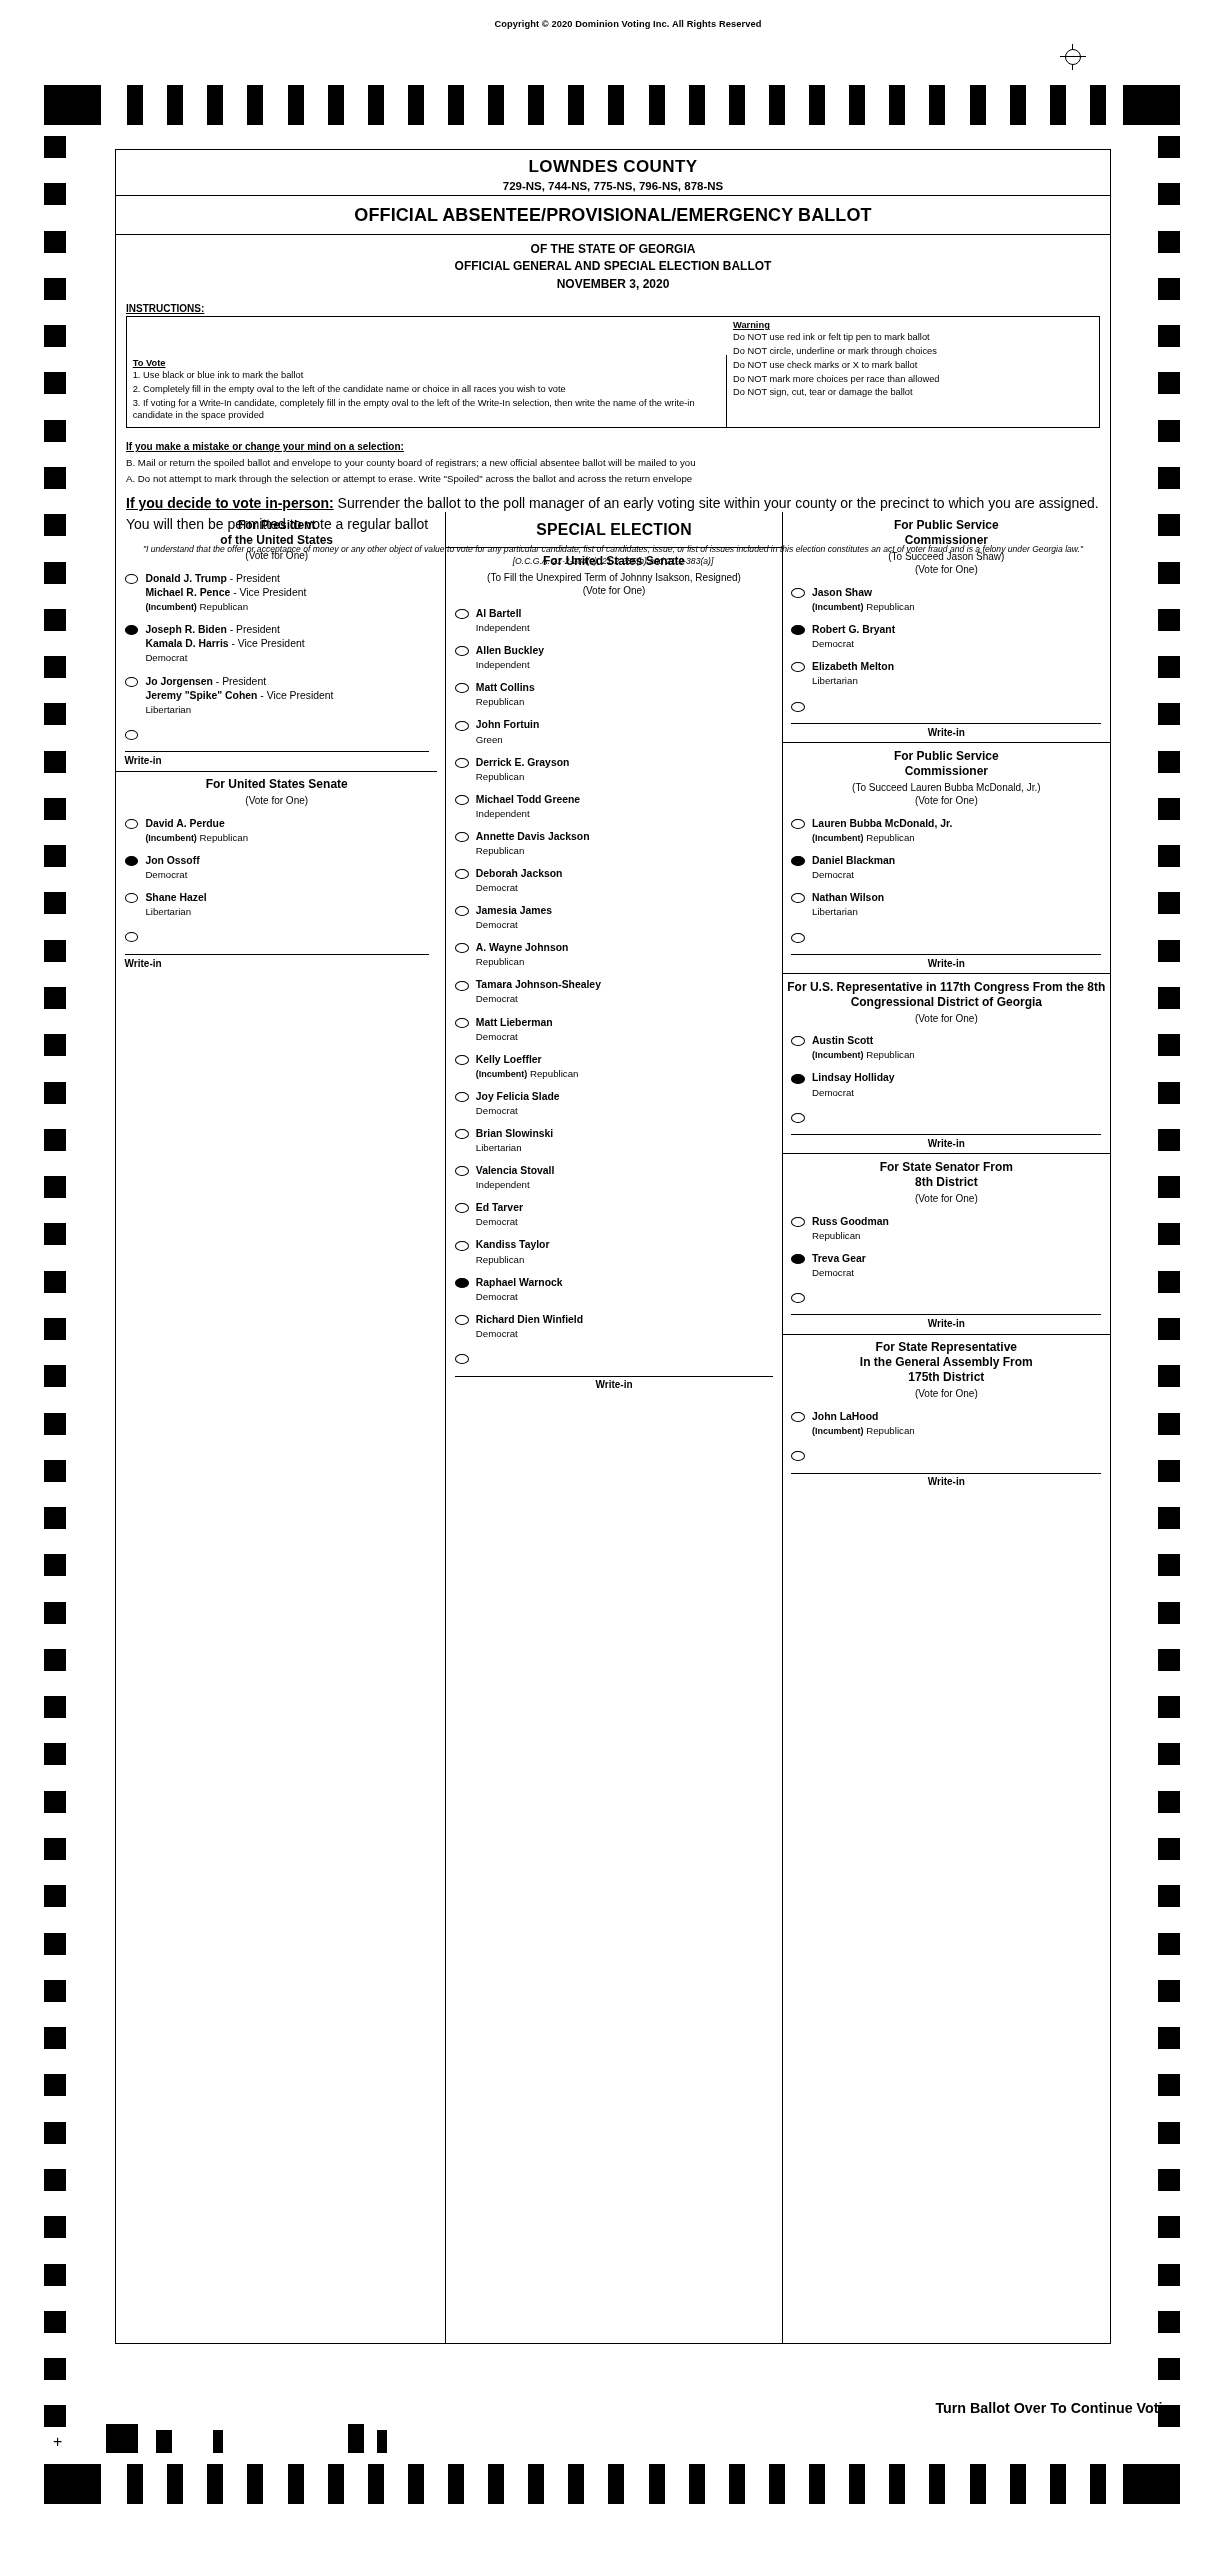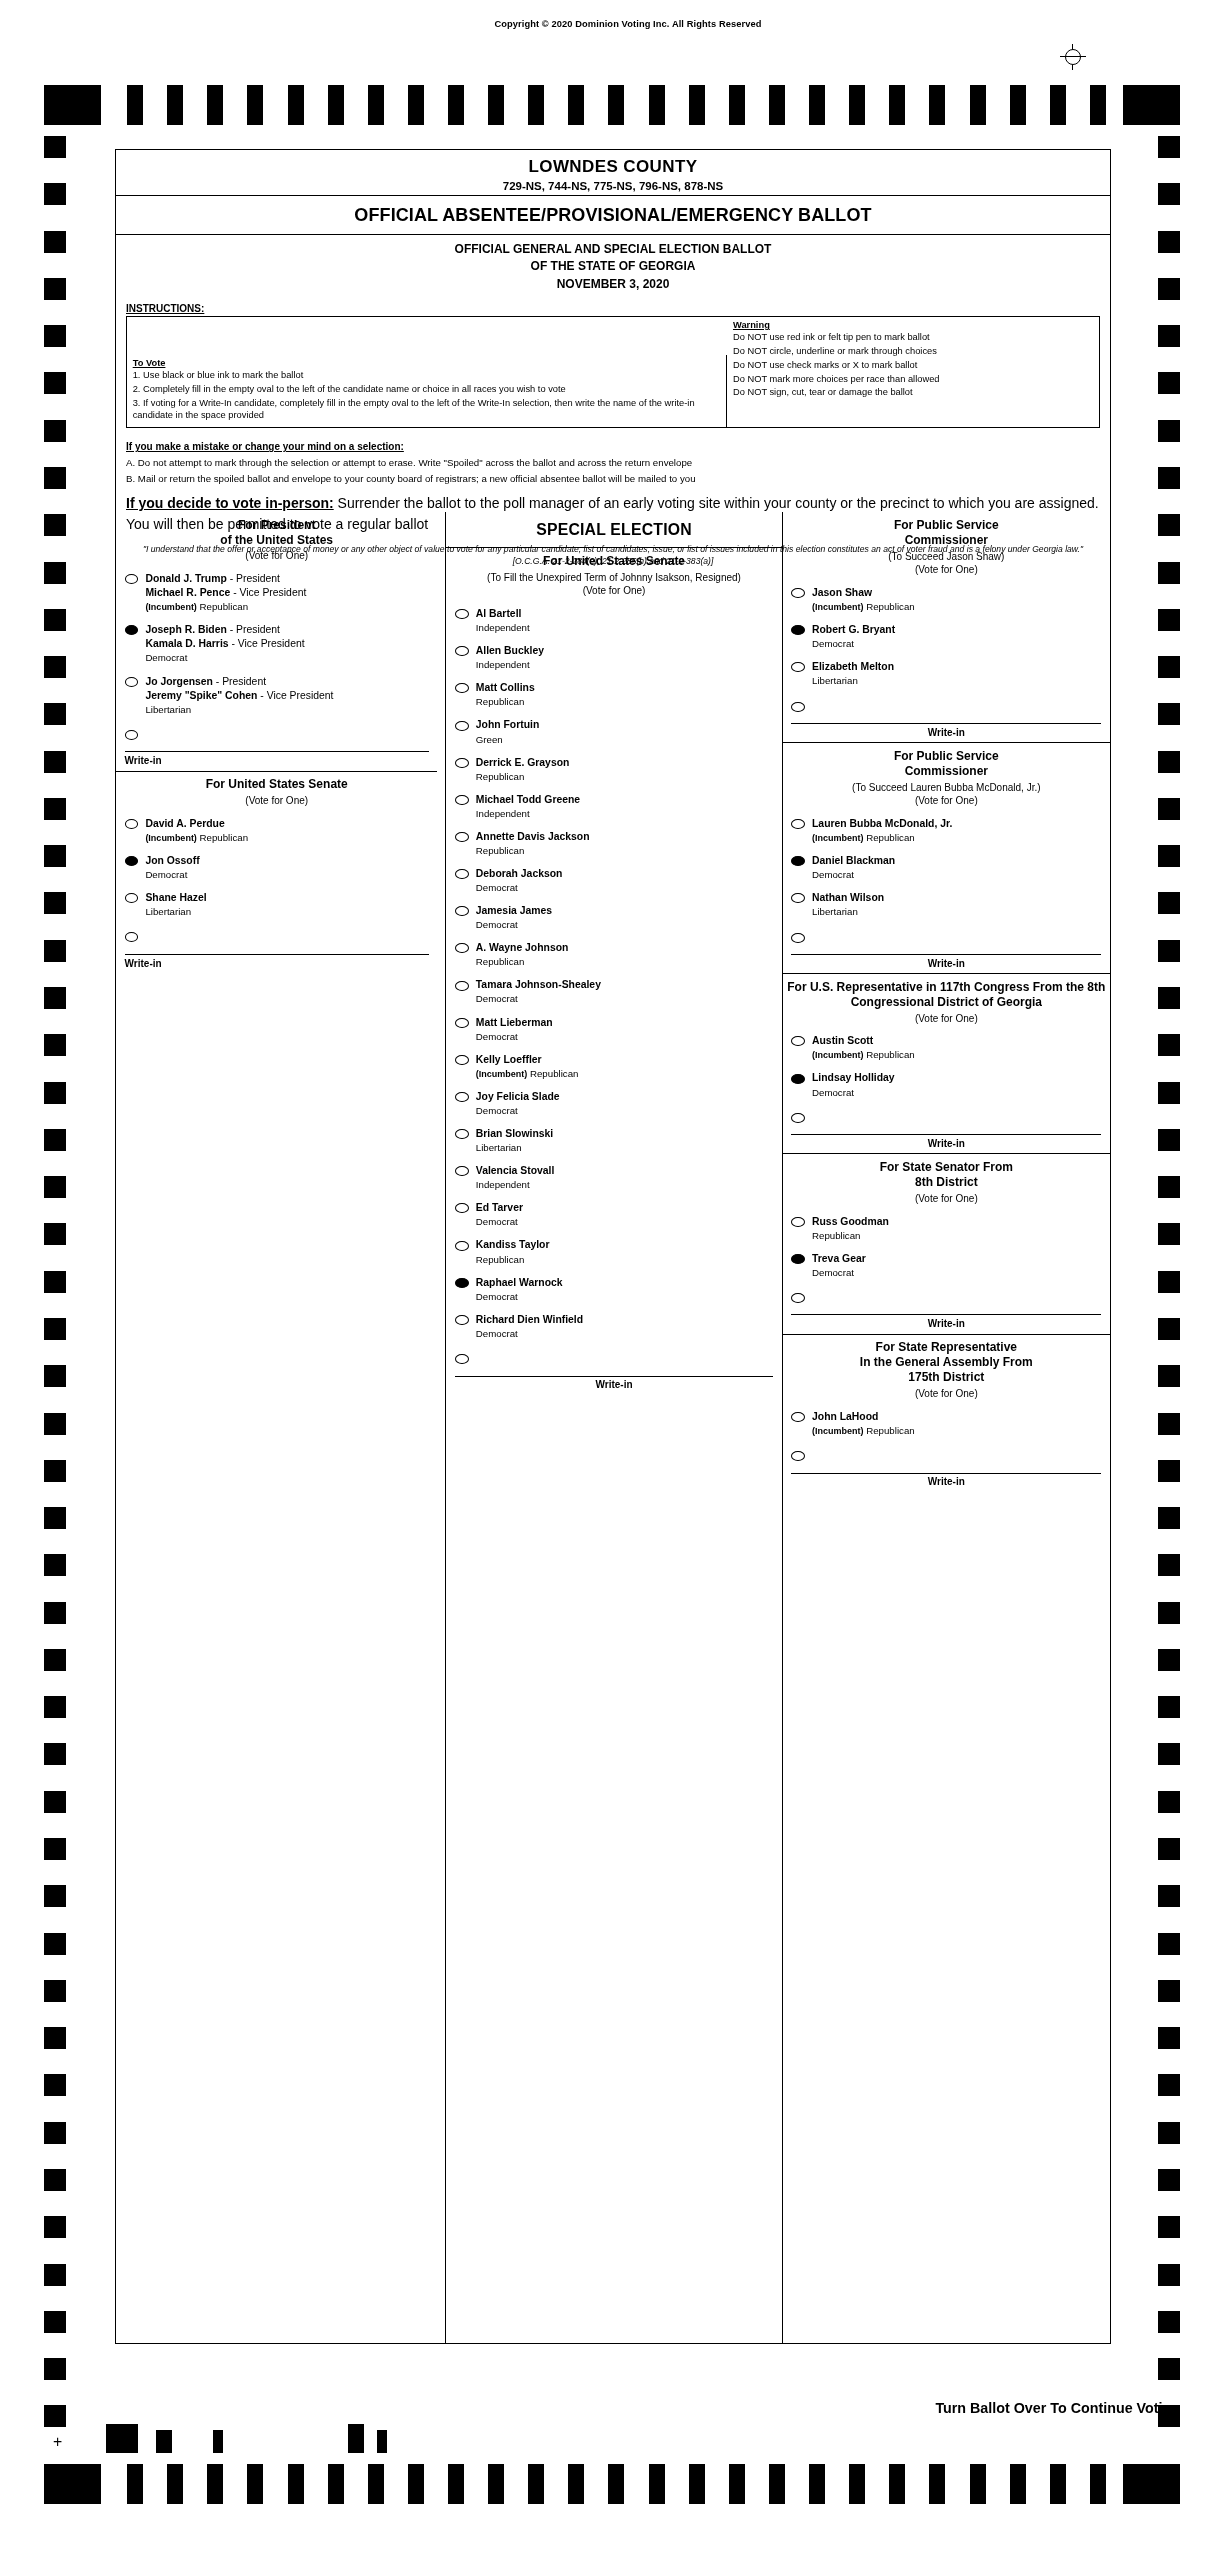--- a/index.html
+++ b/index.html
@@ -262,22 +262,22 @@
   <div class="frame">
 
     <div class="hdr-county">
       <div class="name">LOWNDES COUNTY</div>
       <div class="codes">729-NS, 744-NS, 775-NS, 796-NS, 878-NS</div>
     </div>
     <div class="rule"></div>
     <div class="hdr-official">OFFICIAL ABSENTEE/PROVISIONAL/EMERGENCY BALLOT</div>
     <div class="rule"></div>
     <div class="hdr-sub">
+      <div>OF THE STATE OF GEORGIA</div>
       <div>OFFICIAL GENERAL AND SPECIAL ELECTION BALLOT</div>
-      <div>OF THE STATE OF GEORGIA</div>
       <div>NOVEMBER 3, 2020</div>
     </div>
 
     <div class="instructions">
       <div class="ins-title">INSTRUCTIONS:</div>
       <div class="ins-box">
         <div class="ins-left">
           <div class="ins-h">To Vote</div>
           <div class="ins-li">1. Use black or blue ink to mark the ballot</div>
           <div class="ins-li">2. Completely fill in the empty oval to the left of the candidate name or choice in all races you wish to vote</div>
@@ -289,22 +289,22 @@
           <div class="ins-li">Do NOT circle, underline or mark through choices</div>
           <div class="ins-li">Do NOT use check marks or X to mark ballot</div>
           <div class="ins-li">Do NOT mark more choices per race than allowed</div>
           <div class="ins-li">Do NOT sign, cut, tear or damage the ballot</div>
         </div>
       </div>
     </div>
 
     <div class="mistake">
       <div class="h">If you make a mistake or change your mind on a selection:</div>
+      <div class="l">B. Mail or return the spoiled ballot and envelope to your county board of registrars; a new official absentee ballot will be mailed to you</div>
       <div class="l">A. Do not attempt to mark through the selection or attempt to erase.  Write "Spoiled" across the ballot and across the return envelope</div>
-      <div class="l">B. Mail or return the spoiled ballot and envelope to your county board of registrars; a new official absentee ballot will be mailed to you</div>
     </div>
     <div class="inperson">
       <span class="h" style="font-weight:bold;text-decoration:underline;">If you decide to vote in-person:</span>
       <span>Surrender the ballot to the poll manager of an early voting site within your county or the precinct to which you are assigned.  You will then be permitted to vote a regular ballot</span>
     </div>
     <div class="oath">"I understand that the offer or acceptance of money or any other object of value to vote for any particular candidate, list of candidates, issue, or list of issues included in this election constitutes an act of voter fraud and is a felony under Georgia law." [O.C.G.A. 21-2-284(e), 21-2-285(h) and 21-2-383(a)]</div>
 
     <div class="cols" id="cols">
       <div class="col col1" id="col1">
           <div class="contest">

